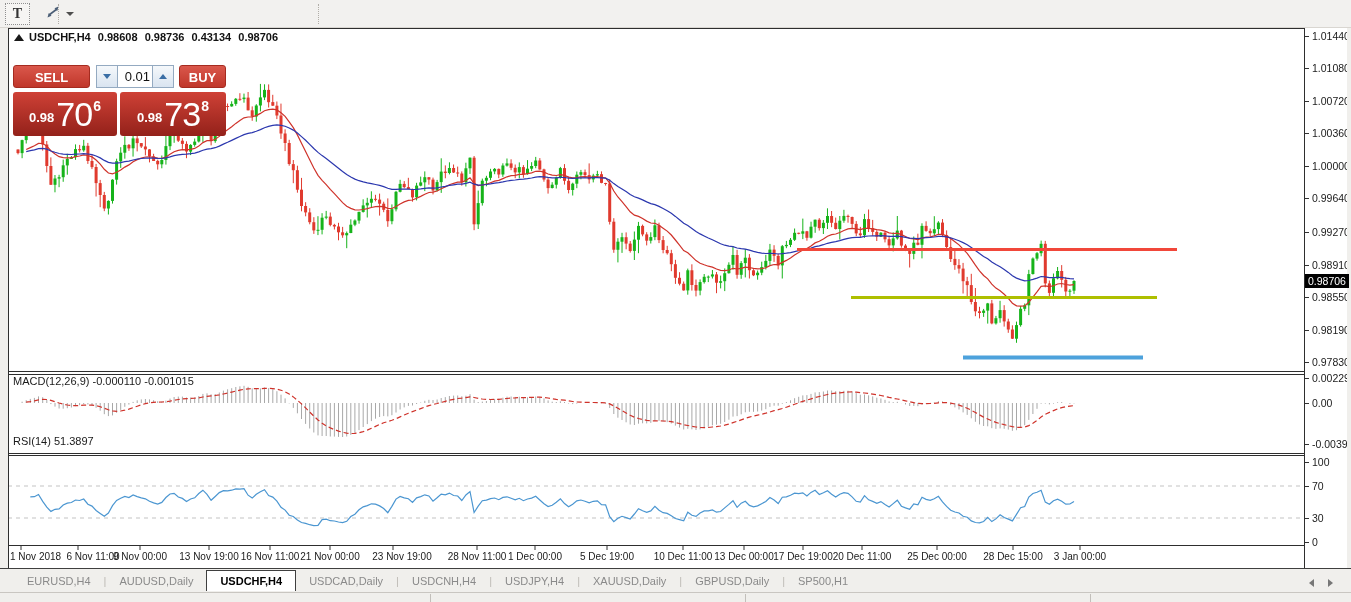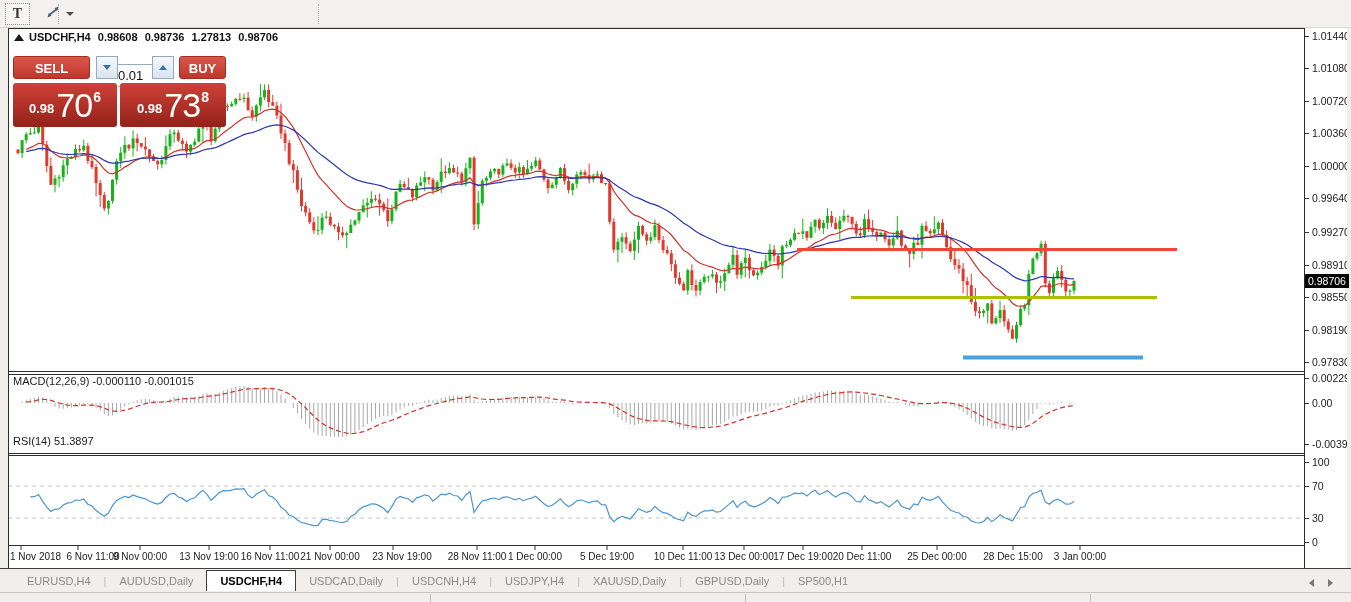--- a/index.html
+++ b/index.html
@@ -20,30 +20,30 @@
 
   
   .chart-wrap { position:absolute; left:8px; top:28px; width:1297px; height:540px; }
   .chart-wrap svg { display:block; }
 
   .chart-title { position:absolute; left:14px; top:31px; font-size:11px; font-weight:bold; color:#111; white-space:nowrap; z-index:5; }
   .chart-title .tri { display:inline-block; width:0; height:0; border-left:5px solid transparent; border-right:5px solid transparent; border-bottom:7px solid #1a1a1a; margin-right:5px; }
   .chart-title span { margin-right:4px; }
 
   
-  .trade-panel { position:absolute; left:13px; top:56px; width:213px; height:72px; z-index:6; }
+  .trade-panel { position:absolute; left:13px; top:65px; width:213px; height:72px; z-index:6; }
   .tp-row1 { position:absolute; left:0; top:0; width:213px; height:23px; }
   .tp-btn { position:absolute; top:0; height:23px; border-radius:3px; color:#fff; font-size:13px; font-weight:bold; text-align:center; line-height:23px; background:linear-gradient(#da574b,#c0372b); border:1px solid #a52b20; }
   .tp-sell { left:0; width:77px; }
   .tp-buy { left:166px; width:47px; }
   .tp-stepper { position:absolute; left:83px; top:0; width:78px; height:23px; display:flex; }
   .step-btn { width:22px; height:23px; background:linear-gradient(#f5f8fb,#d9e4f0); border:1px solid #94aac1; display:flex; align-items:center; justify-content:center; }
   .step-btn .down { width:0;height:0;border-left:4px solid transparent;border-right:4px solid transparent;border-top:5px solid #3a6ea5; }
   .step-btn .up { width:0;height:0;border-left:4px solid transparent;border-right:4px solid transparent;border-bottom:5px solid #3a6ea5; }
-  .vol-input { width:34px; height:23px; border:1px solid #94aac1; border-left:none; border-right:none; text-align:left; font-size:13px; padding-right:8px; font-family:"Liberation Sans",sans-serif; color:#111;margin-top:8px; }
+  .vol-input { width:34px; height:23px; border:1px solid #94aac1; border-left:none; border-right:none; text-align:right; font-size:13px; padding-right:2px; font-family:"Liberation Sans",sans-serif; color:#111; }
   .tp-row2 { position:absolute; left:0; top:27px; width:213px; height:44px; }
   .price-box { position:absolute; top:0; height:44px; border-radius:3px; background:linear-gradient(#cf4136,#93211a); color:#fff; display:flex; align-items:center; justify-content:center; }
   .pb-sell { left:0; width:104px; }
   .pb-buy { left:107px; width:106px; }
   .pb-small { font-size:13px; font-weight:bold; margin-right:2px; margin-top:6px; }
   .pb-big { font-size:34px; line-height:40px; letter-spacing:-1px; }
   .pb-sup { font-size:14px; font-weight:bold; margin-left:1px; margin-bottom:16px; }
 
   
   .panel-label { position:absolute; font-size:11px; color:#1a1a1a; z-index:5; white-space:nowrap; }
@@ -908,21 +908,21 @@
         <line x1="0" y1="425.5" x2="1297" y2="425.5" stroke="#2e2e2e"></line>
         <line x1="0" y1="427.5" x2="1297" y2="427.5" stroke="#2e2e2e"></line>
         <line x1="0" y1="517.5" x2="1297" y2="517.5" stroke="#2e2e2e"></line>
       </svg>
   </div>
 
   <div class="chart-title">
     <span class="tri"></span><span>USDCHF,H4</span>
     <span>0.98608</span>
     <span>0.98736</span>
-    <span>1.27813</span>
+    <span>0.43134</span>
     <span>0.98706</span>
   </div>
 
   <div class="trade-panel">
     <div class="tp-row1">
       <div class="tp-btn tp-sell">SELL</div>
       <div class="tp-stepper">
         <div class="step-btn">
             <span class="down"></span>
           </div>

